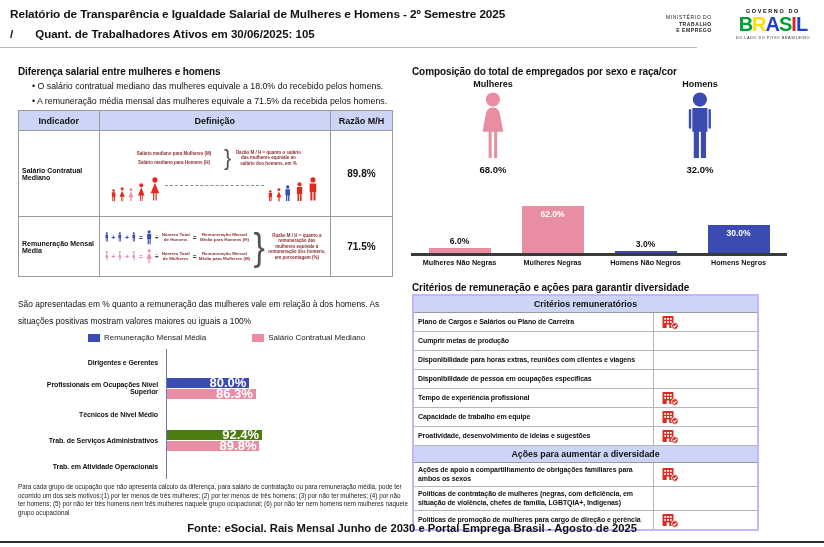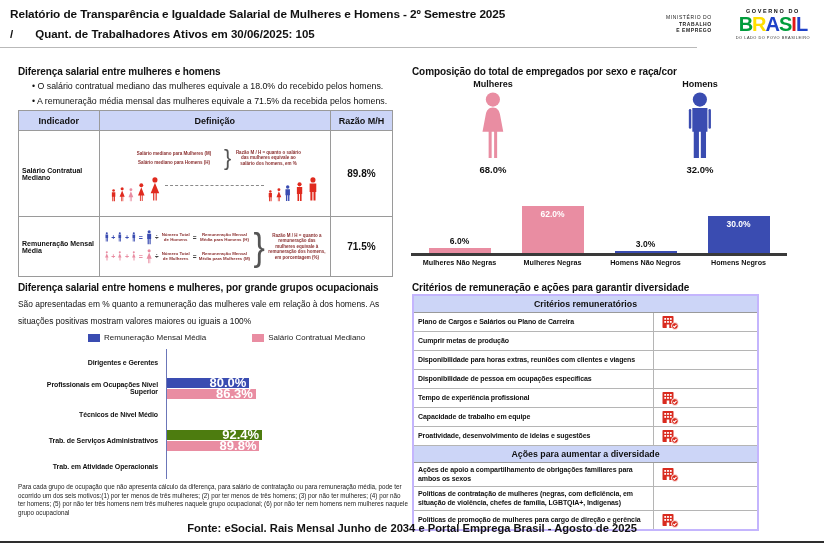--- a/index.html
+++ b/index.html
@@ -248,21 +248,20 @@
               </div>
           <div class="brace2">}</div>
           <div class="defnote def2-note">Razão M / H = quanto a remuneração das mulheres equivale à remuneração dos homens, em porcentagem (%)</div>
         </div>
       </td>
       <td class="ind-ratio">71.5%</td>
     </tr>
   </tbody>
     </table>
 
-  <div class="sec-title" style="left:18px; top:282px;">Diferença salarial entre homens e mulheres, por grande grupos ocupacionais</div>
   <div class="occ-desc">São apresentadas em % quanto a remuneração das mulheres vale em relação à dos homens. As situações positivas mostram valores maiores ou iguais a 100%</div>
   <div class="occ-legend" id="occ-legend">
       <span class="leg-item"><span class="leg-swatch" style="background:#3a4cb1"></span>Remuneração Mensal Média</span>
       <span class="leg-item"><span class="leg-swatch" style="background:#e98da2"></span>Salário Contratual Mediano</span>
     </div>
   <div id="occ-chart">
       <div class="occ-row">
         <div class="occ-label">Dirigentes e Gerentes</div>
         <div class="occ-bars"></div>
       </div>
@@ -320,21 +319,21 @@
       <div class="comp-slot">
         <div class="comp-bar" style="height:47.12px;background:#e98da2">
           <span class="comp-inlabel">62.0%</span>
         </div>
       </div>
       <div class="comp-slot">
         <div class="comp-toplabel">3.0%</div>
         <div class="comp-bar" style="height:2.2800000000000002px;background:#3a4cb1"></div>
       </div>
       <div class="comp-slot">
-        <div class="comp-bar" style="height:37px;background:#3a4cb1">
+        <div class="comp-bar" style="height:28px;background:#3a4cb1">
           <span class="comp-inlabel">30.0%</span>
         </div>
       </div>
     </div>
   <div class="comp-baseline"></div>
   <div id="comp-labels">
       <div class="comp-cat">Mulheres Não Negras</div>
       <div class="comp-cat">Mulheres Negras</div>
       <div class="comp-cat">Homens Não Negros</div>
       <div class="comp-cat">Homens Negros</div>
@@ -457,16 +456,16 @@
             <rect x="5.1" y="6" width="1.8" height="1.8" fill="#fff"></rect>
             <rect x="7.9" y="6" width="1.8" height="1.8" fill="#fff"></rect>
             <rect x="4.7" y="9.5" width="2.6" height="3.5" fill="#fff"></rect>
             <circle cx="12.9" cy="11" r="3.4" fill="#d92b1f" stroke="#fff" stroke-width="0.9"></circle>
             <path d="M11.3 11 l1.2 1.2 2-2.3" stroke="#fff" stroke-width="1.1" fill="none"></path>
           </svg>
         </div>
       </div>
     </div>
 
-  <div class="footer-src">Fonte: eSocial. Rais Mensal Junho de 2034 e Portal Emprega Brasil - Agosto de 2025</div>
+  <div class="footer-src">Fonte: eSocial. Rais Mensal Junho de 2030 e Portal Emprega Brasil - Agosto de 2025</div>
   <div class="footer-bar"></div>
 
 </div>
 
 </body></html>

